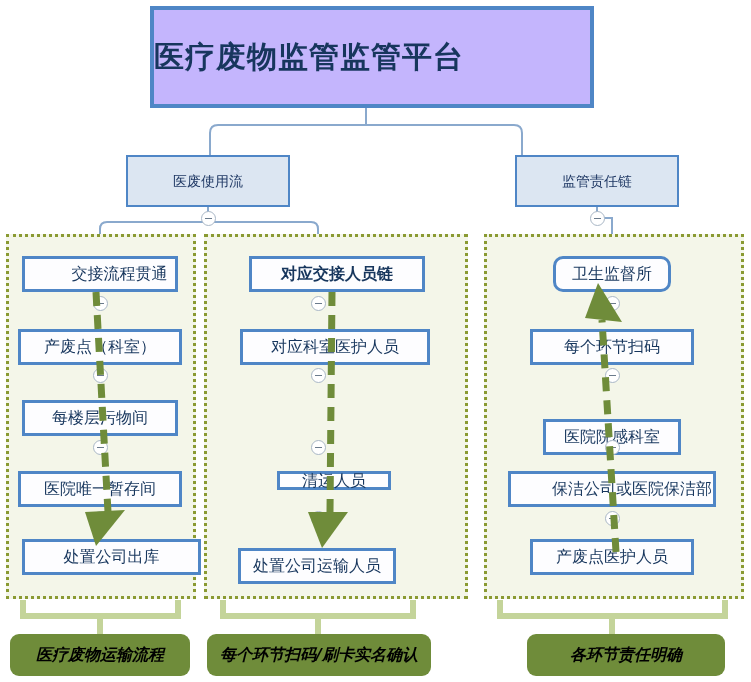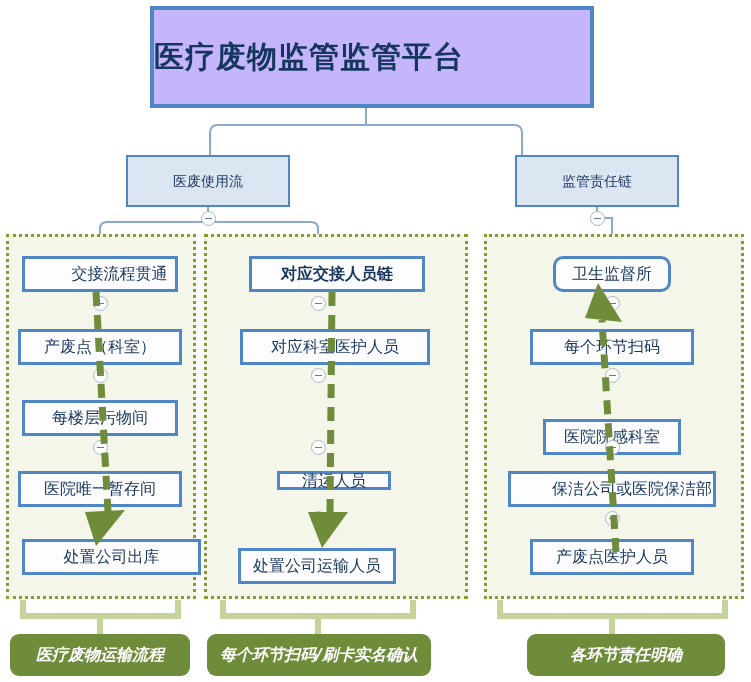--- a/index.html
+++ b/index.html
@@ -100,21 +100,21 @@
     position: absolute;
     box-sizing: border-box;
     background: #6f8c3a;
     border-radius: 9px;
     display: flex;
     align-items: center;
     justify-content: center;
     z-index: 4;
   }
   .callout .node-label {
-    color: #ffffff;
+    color: #000000;
     font-size: 16px;
     font-weight: bold;
     font-style: italic;
     line-height: 1;
     white-space: nowrap;
   }
 
   
   .minus-badge {
     position: absolute;

